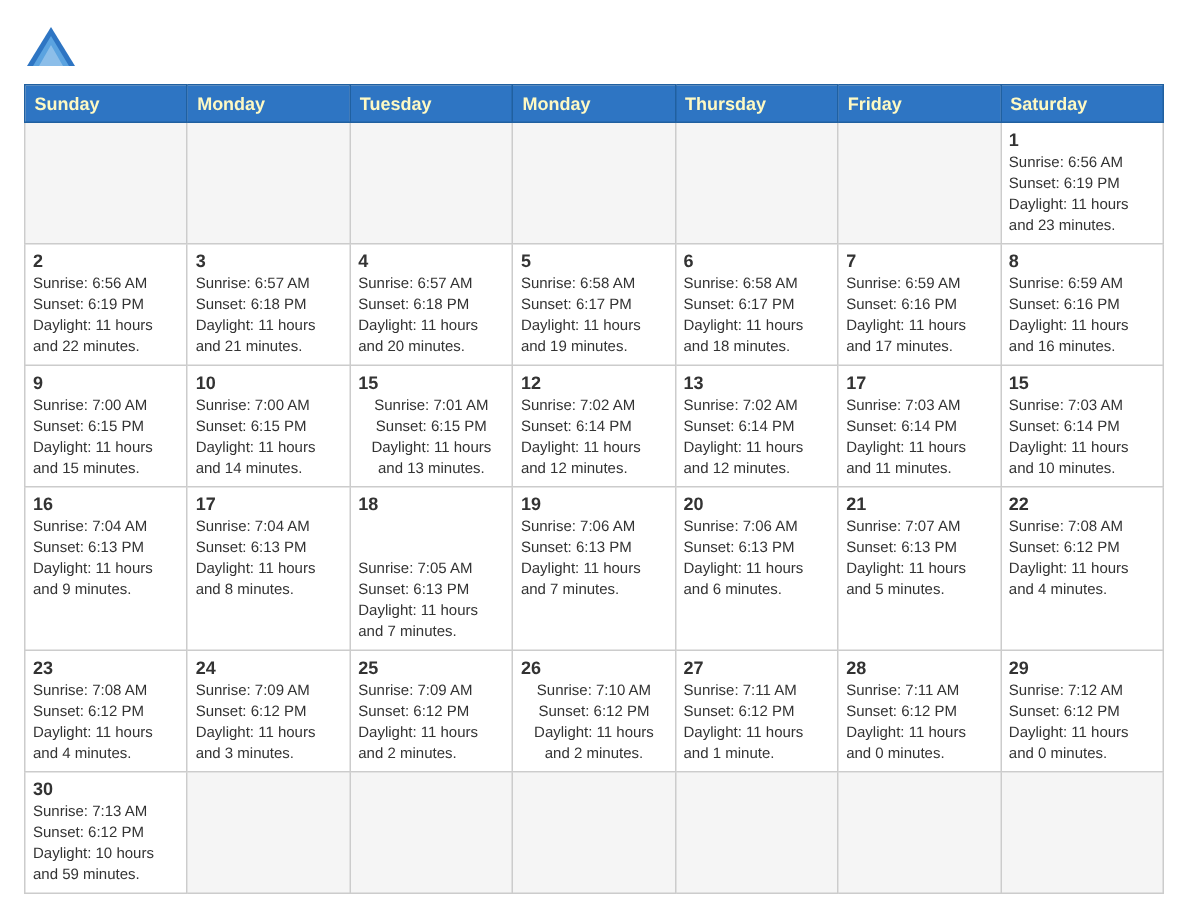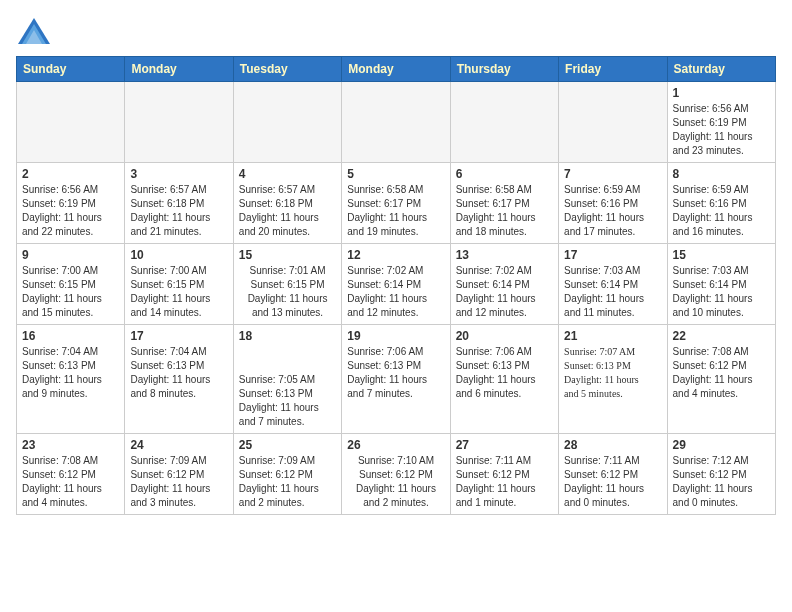--- a/index.html
+++ b/index.html
@@ -272,21 +272,21 @@
         </td>
         <td>
           <span class="day-number">20</span>
           <div class="day-info" style="white-space: pre-line;">Sunrise: 7:06 AM
 Sunset: 6:13 PM
 Daylight: 11 hours
 and 6 minutes.</div>
         </td>
         <td>
           <span class="day-number">21</span>
-          <div class="day-info" style="white-space: pre-line; font-family: Liberation Serif, serif;">Sunrise: 7:07 AM
+          <div class="day-info" style="white-space: pre-line;">Sunrise: 7:07 AM
 Sunset: 6:13 PM
 Daylight: 11 hours
 and 5 minutes.</div>
         </td>
         <td>
           <span class="day-number">22</span>
           <div class="day-info" style="white-space: pre-line;">Sunrise: 7:08 AM
 Sunset: 6:12 PM
 Daylight: 11 hours
 and 4 minutes.</div>
@@ -335,15 +335,30 @@
 Daylight: 11 hours
 and 0 minutes.</div>
         </td>
         <td>
           <span class="day-number">29</span>
           <div class="day-info" style="white-space: pre-line;">Sunrise: 7:12 AM
 Sunset: 6:12 PM
 Daylight: 11 hours
 and 0 minutes.</div>
         </td>
+      </tr>
+      <tr class="last-row">
+        <td class="has-data">
+          <span class="day-number">30</span>
+          <div class="day-info" style="white-space: pre-line;">Sunrise: 7:13 AM
+Sunset: 6:12 PM
+Daylight: 10 hours
+and 59 minutes.</div>
+        </td>
+        <td class="empty"></td>
+        <td class="empty"></td>
+        <td class="empty"></td>
+        <td class="empty"></td>
+        <td class="empty"></td>
+        <td class="empty"></td>
       </tr>
     </tbody>
 </table>
 
 </body></html>

